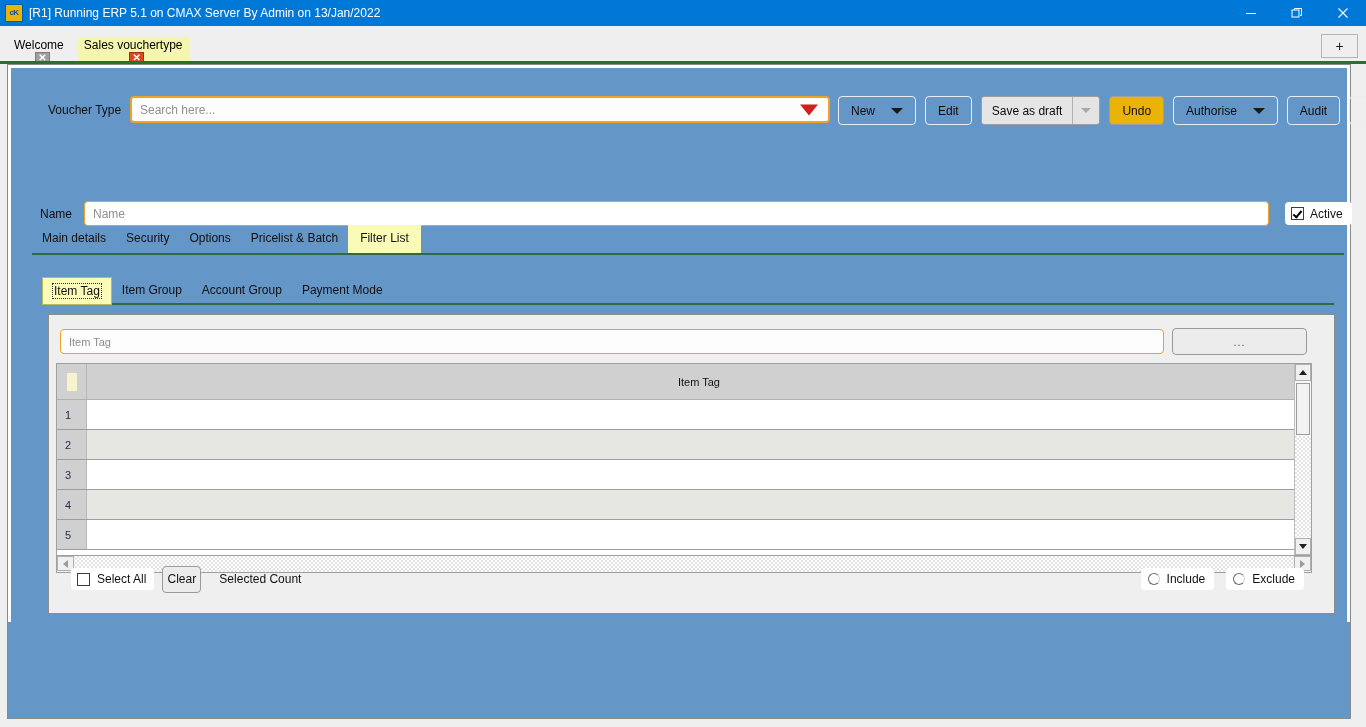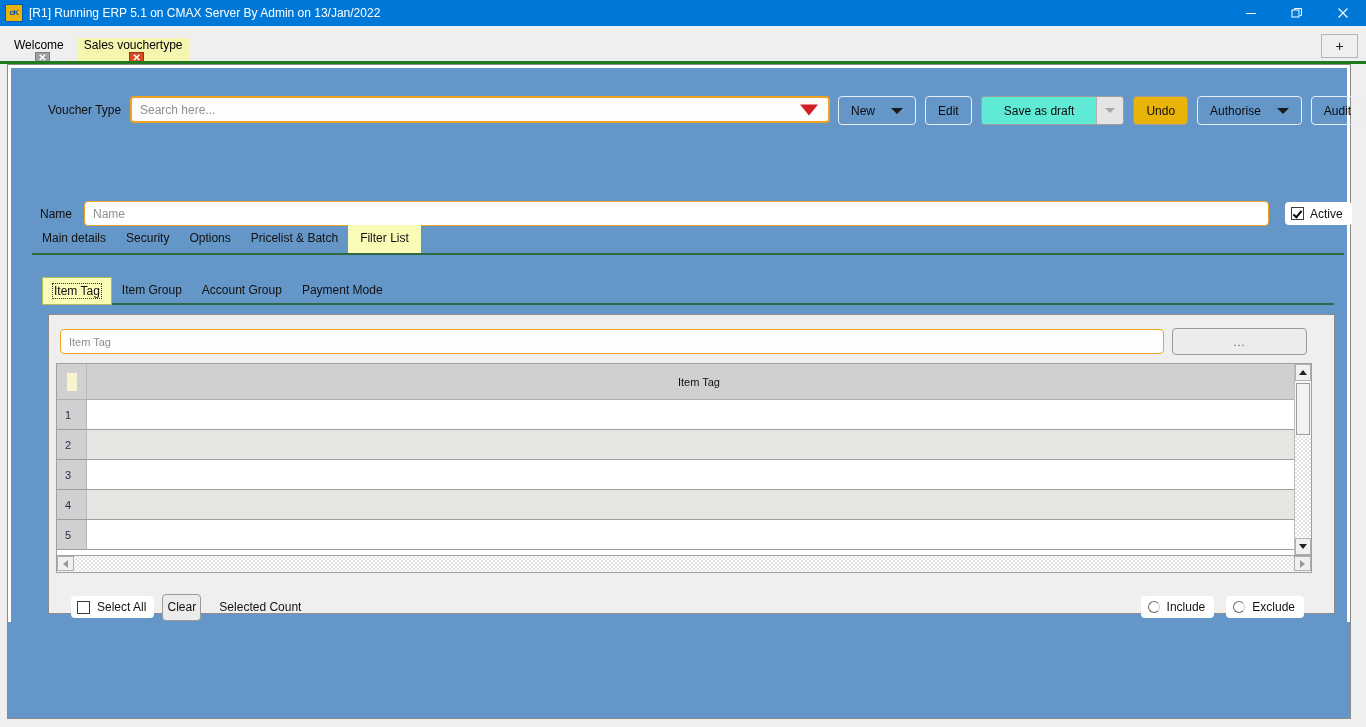--- a/index.html
+++ b/index.html
@@ -166,23 +166,23 @@
     margin-left: 16px;
   }
   .split {
     display: flex; align-items: stretch;
     height: 29px;
     border: 1px solid #9e9e9e;
     border-radius: 3px;
     overflow: hidden;
   }
   .split .main {
-    background: #5eead4;
+    background: #e5e5e5;
     display: flex; align-items: center;
-    padding: 0 22px;
+    padding: 0 10px;
     font-size: 12px; color: #0c0c0c;
     white-space: nowrap;
   }
   .split .drop {
     width: 27px;
     background: #e4e4e4;
     border-left: 1px solid #b2b2b2;
     display: flex; align-items: center; justify-content: center;
   }
   .split .drop i {
@@ -436,21 +436,21 @@
   .hbtn i.rt {
     width: 0; height: 0;
     border-top: 4px solid transparent;
     border-bottom: 4px solid transparent;
     border-left: 5px solid #9a9a9a;
   }
 
   
   #cardbottom {
     position: absolute;
-    left: 0; top: 272px;
+    left: 0; top: 244px;
     width: 100%; height: 40px;
     display: flex; align-items: center;
   }
   #selectall-wrap {
     margin-left: 22px;
     height: 22px;
     background: #ffffff;
     border-radius: 4px;
     display: flex; align-items: center;
     gap: 7px;

